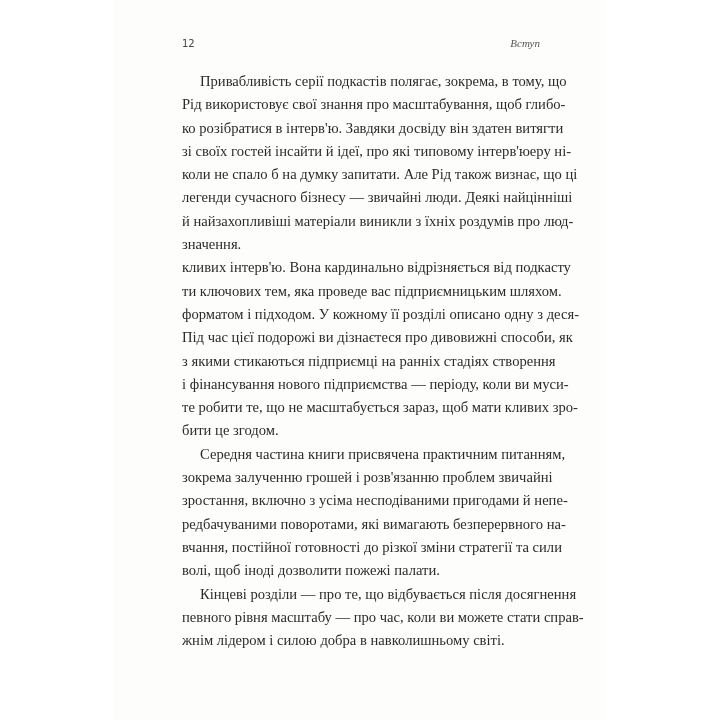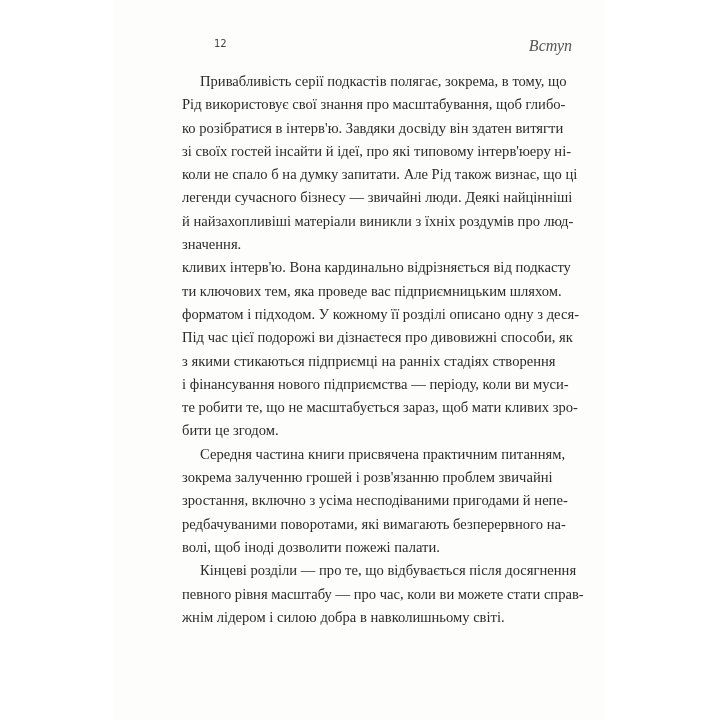--- a/index.html
+++ b/index.html
@@ -19,36 +19,35 @@
       background: #fdfdfc;
     }
     .running-head {
       position: absolute;
       left: 182px;
       top: 38px;
       width: 358px;
       height: 16px;
       font-family: "DejaVu Serif", serif;
       color: #444;
-      margin-left: 32px;
     }
     .page-number {
       position: absolute;
       left: 0;
       top: 0;
       font-family: "DejaVu Sans", sans-serif;
       font-size: 10px;
     }
     .section-title {
       position: absolute;
       right: 0;
       top: -1px;
       font-family: "Liberation Serif", serif;
       font-style: italic;
-      font-size: 16px;
+      font-size: 11px;
       color: #555;
     }
     .body-text {
       position: absolute;
       left: 182px;
       top: 70px;
       width: 358px;
       font-family: "Liberation Serif", serif;
       font-size: 14.6px;
       line-height: 23.3px;
@@ -103,20 +102,21 @@
     <span class="line">і фінансування нового підприємства — періоду, коли ви муси-</span>
     <span class="line">те робити те, що не масштабується зараз, щоб мати кливих зро-</span>
     <span class="line last">бити це згодом.</span>
   </div>
 
   <div>
     <span class="line indent">Середня частина книги присвячена практичним питанням,</span>
     <span class="line">зокрема залученню грошей і розв'язанню проблем звичайні</span>
     <span class="line">зростання, включно з усіма несподіваними пригодами й непе-</span>
     <span class="line">редбачуваними поворотами, які вимагають безперервного на-</span>
+    <span class="line">вчання, постійної готовності до різкої зміни стратегії та сили</span>
     <span class="line last">волі, щоб іноді дозволити пожежі палати.</span>
   </div>
 
   <div>
     <span class="line indent">Кінцеві розділи — про те, що відбувається після досягнення</span>
     <span class="line">певного рівня масштабу — про час, коли ви можете стати справ-</span>
     <span class="line last">жнім лідером і силою добра в навколишньому світі.</span>
   </div>
 
 </div>

